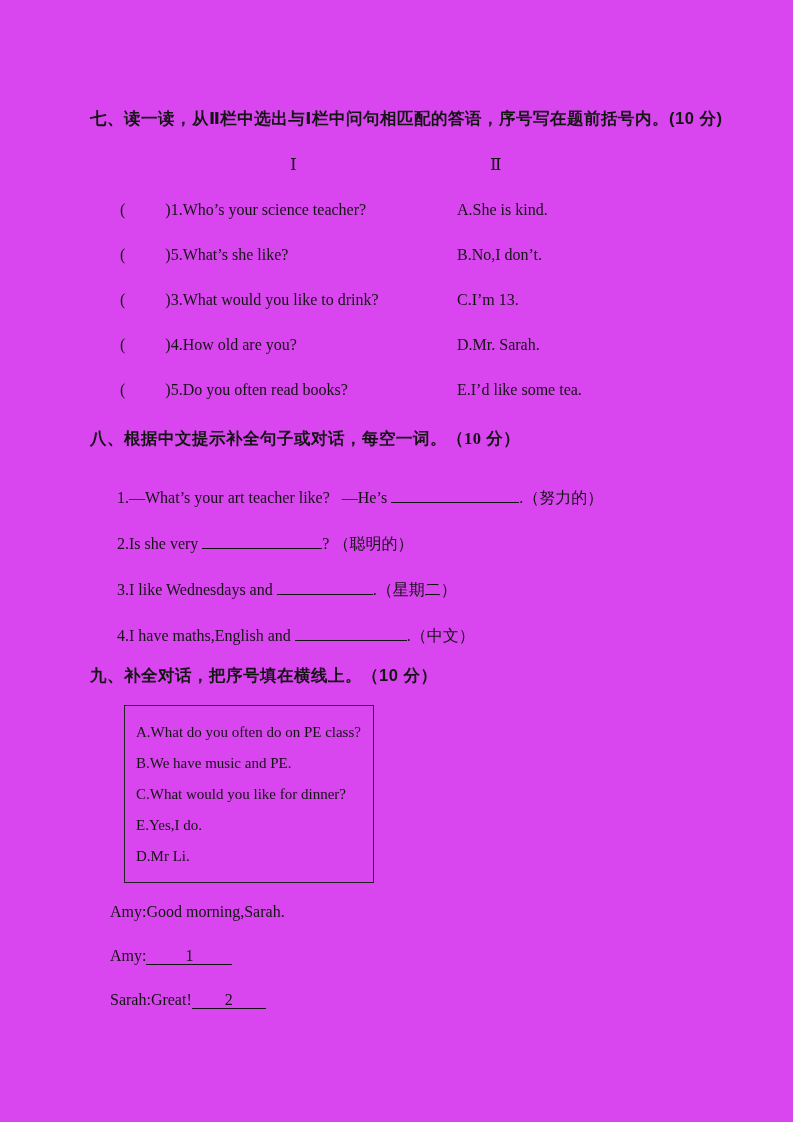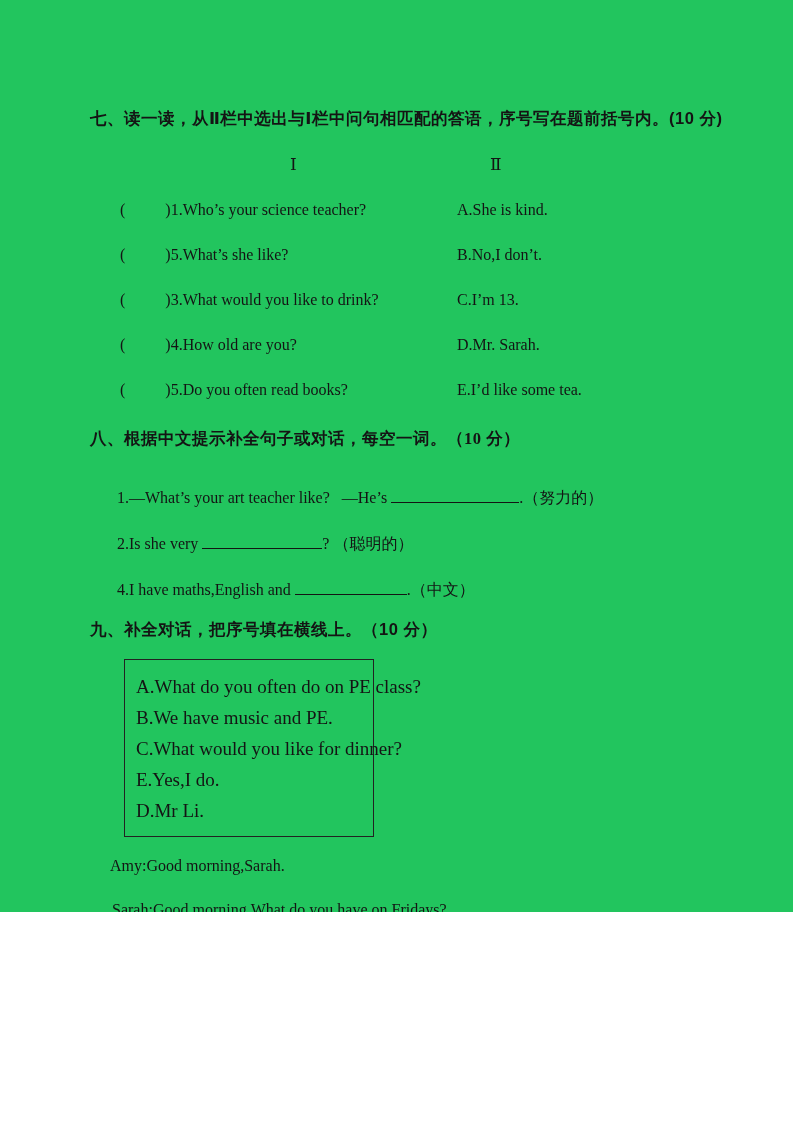--- a/index.html
+++ b/index.html
@@ -1,21 +1,21 @@
 <!DOCTYPE html>
 <html><head>
 <meta charset="utf-8">
 <style>
   html,body{margin:0;padding:0;background:#ffffff;}
   .page{
     position:relative;
-    width:793px;height:912px;
+    width:793px;height:1122px;
     box-sizing:border-box;
     padding:106px 60px 0 90px;
-    background:#22c55e;
+    background:#d946ef;
     color:#141414;
     font-family:"Liberation Serif","DejaVu Serif",serif;
     font-size:16px;
     overflow:hidden;
   }
   .cn-heading{
     font-family:"Liberation Sans","DejaVu Sans",sans-serif;
     font-weight:700;
     font-size:16.5px;
     line-height:24px;
@@ -44,21 +44,21 @@
   .b1{width:128px;} .b2{width:120px;} .b3{width:96px;} .b4{width:112px;} .b5{width:122px;}
   
   .option-box{
     margin-top:18px;
     margin-left:34px;
     width:250px;
     box-sizing:border-box;
     border:1.5px solid #222222;
     padding:11px 6px 10px 11px;
   }
-  .option-line{line-height:31px;font-size:19px;white-space:nowrap;}
+  .option-line{line-height:31px;font-size:15px;white-space:nowrap;}
   .dlg-row{margin-top:22px;line-height:22px;white-space:pre-wrap;}
   .dlg-amy{margin-left:20px;}
   .dlg-sarah{margin-left:22px;}
   .dlg-row.first{margin-top:18px;}
   .num-blank{
     display:inline-block;
     border-bottom:1px solid #141414;
     text-align:center;
     height:19px;
     vertical-align:baseline;
@@ -96,29 +96,30 @@
   </div>
   <div class="match-row">
     <span class="match-left"><span>(</span><span class="match-q">)5.Do you often read books?</span></span>
     <span>E.I’d like some tea.</span>
   </div>
 
   <div class="cn-heading h8">八、根据中文提示补全句子或对话，每空一词。（10 分）</div>
 
   <div class="fill-row first"><span>1.—What’s your art teacher like?   —He’s </span><span class="blank b1"></span><span>.（努力的）</span></div>
   <div class="fill-row"><span>2.Is she very </span><span class="blank b2"></span><span>? （聪明的）</span></div>
+  <div class="fill-row"><span>3.I like Wednesdays and </span><span class="blank b3"></span><span>.（星期二）</span></div>
   <div class="fill-row"><span>4.I have maths,English and </span><span class="blank b4"></span><span>.（中文）</span></div>
 
   <div class="cn-heading h9">九、补全对话，把序号填在横线上。（10 分）</div>
 
   <div class="option-box">
     <div class="option-line">A.What do you often do on PE class?</div>
     <div class="option-line">B.We have music and PE.</div>
     <div class="option-line">C.What would you like for dinner?</div>
     <div class="option-line">E.Yes,I do.</div>
     <div class="option-line">D.Mr Li.</div>
   </div>
 
   <div class="dlg-row dlg-amy first"><span>Amy:Good morning,Sarah.</span></div>
-  <div class="dlg-row dlg-sarah"><span>Sarah:Good morning.What do you have on Fridays?</span></div>
   <div class="dlg-row dlg-amy"><span>Amy:</span><span class="num-blank nb1">1</span></div>
+  <div class="dlg-row dlg-amy"><span>Sarah:Great!</span><span class="num-blank nb2">2</span></div>
 
 </div>
 
 </body></html>

